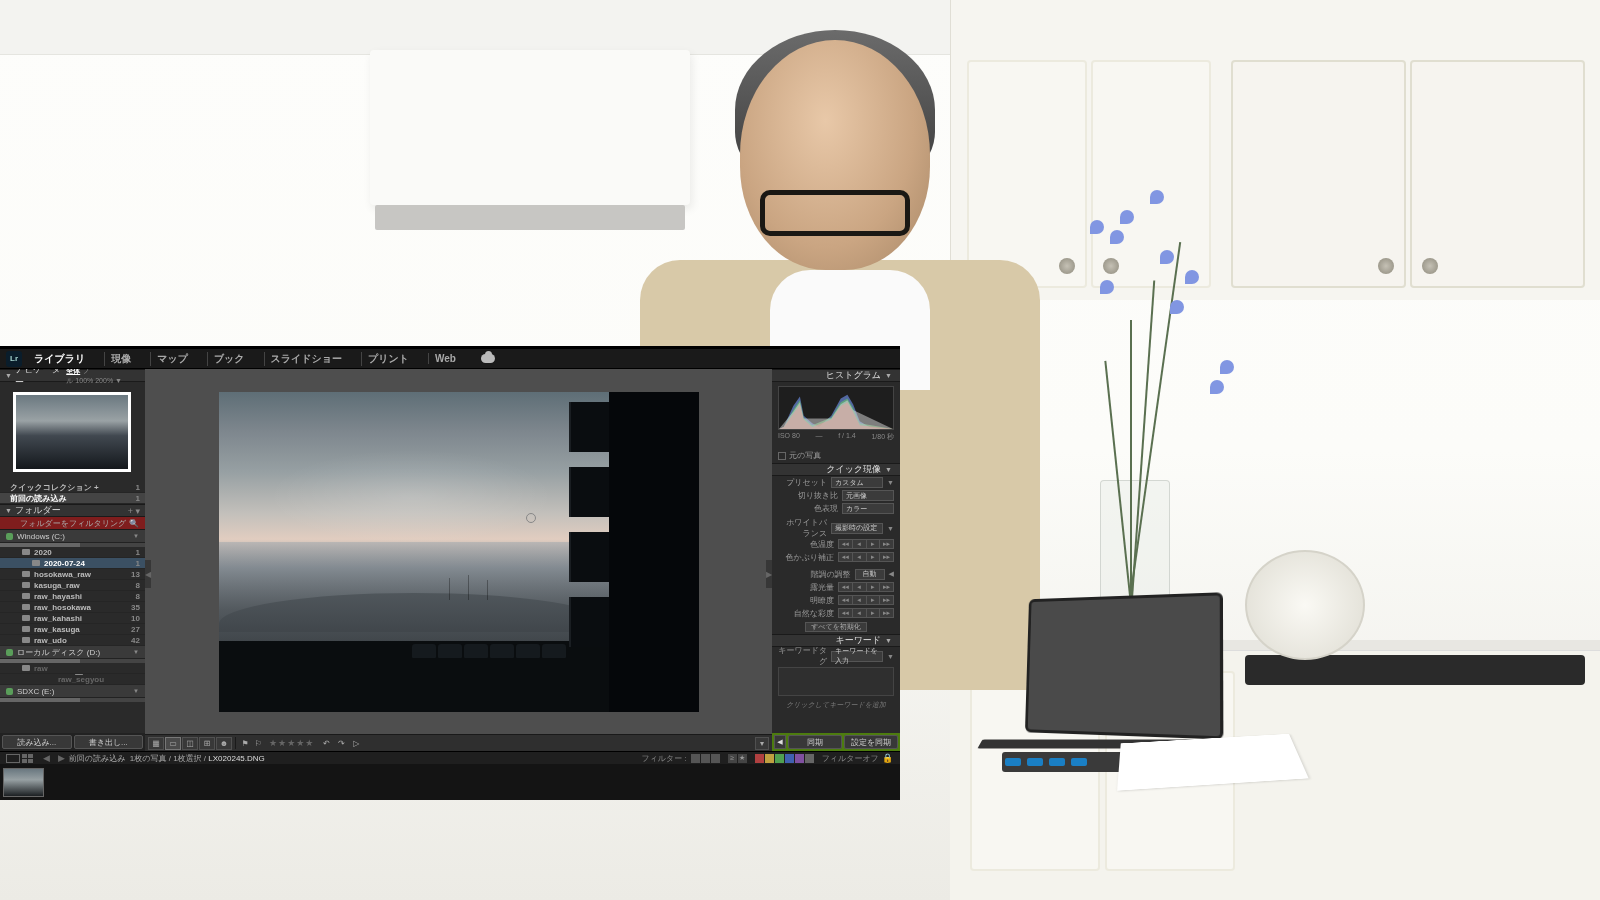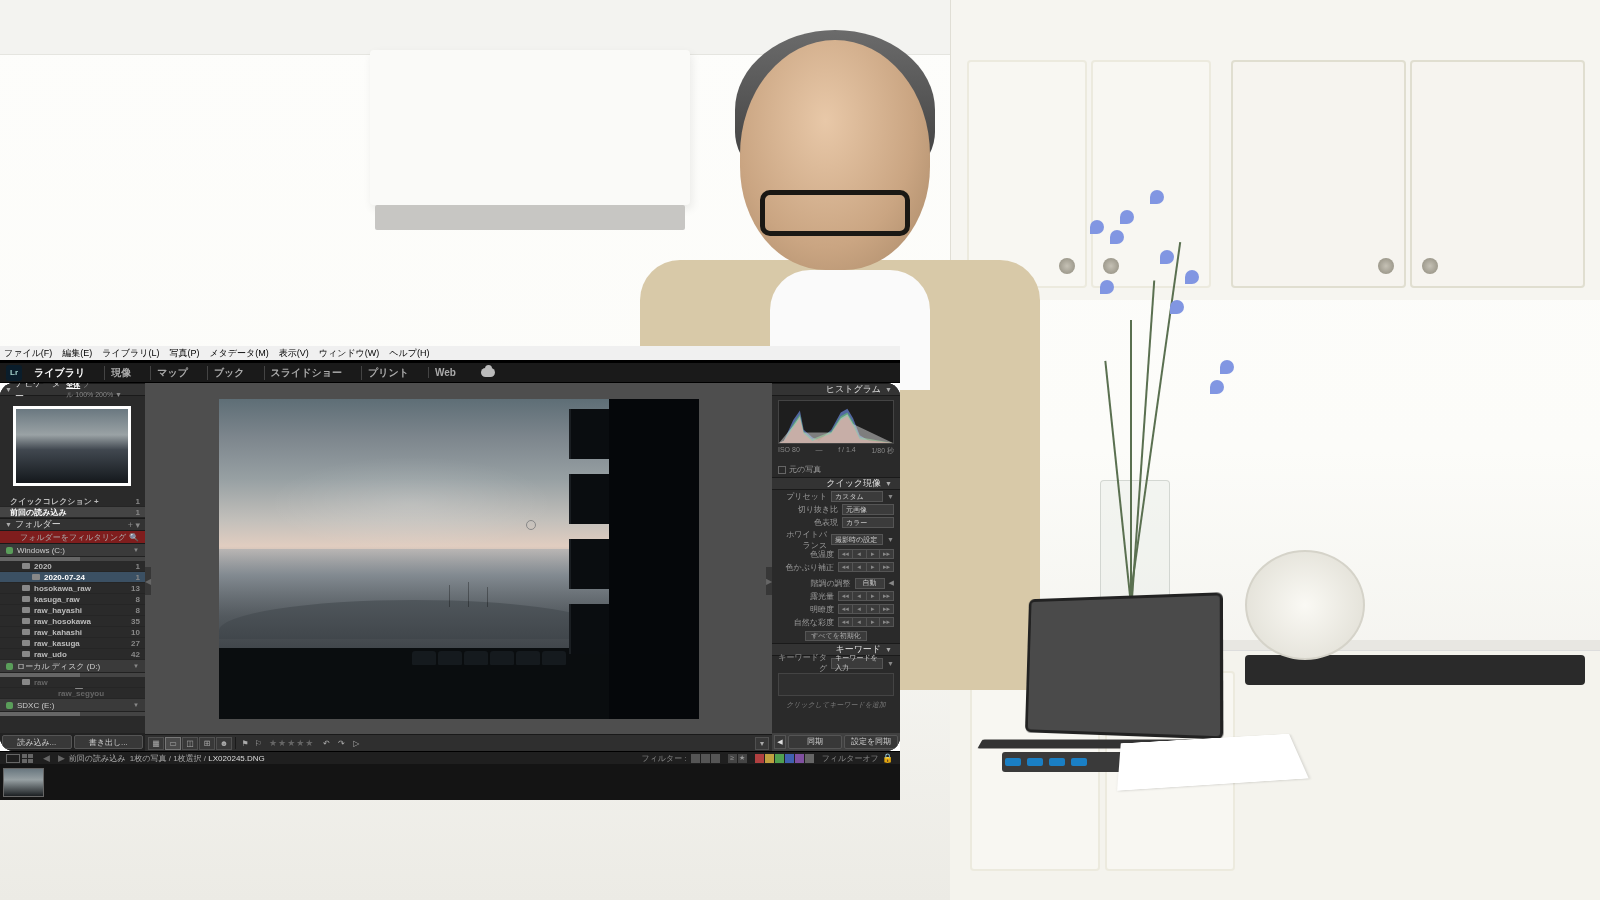--- a/index.html
+++ b/index.html
@@ -46,21 +46,21 @@
   .lr-titlebar { height: 20px; background: #1a1a1a; display:flex; align-items:center; padding: 0 6px; border-bottom:1px solid #000;}
   .lr-logo { width:16px; height:16px; background:#0a1d2b; border-radius:3px; display:flex; align-items:center; justify-content:center; color:#a0cfca; font-size:8px; font-weight:bold; margin-right:6px;}
   .lr-title-group { display:flex; flex-direction:column; font-size:8px; line-height:1; flex:1; color:#888;}
   .modules { display:flex; align-items:center; gap:13px; font-size:10px; }
   .modules span { padding: 0 6px; border-left:1px solid #444; color:#aaa;font-weight:bold;}
   .modules span:first-child{border-left:none;}
   .modules span.active { color:#fff; font-weight:bold;}
   .cloud-icon { width:14px; height:9px; margin-left:6px; background:#bbb; border-radius:5px; position:relative;}
   .cloud-icon::before{content:'';position:absolute;top:-3px;left:4px;width:7px;height:7px;background:#bbb;border-radius:50%;}
 
-  .lr-body { flex:1; display:flex; background:#2f2f2f; overflow:hidden;border-radius:14px;}
+  .lr-body { flex:1; display:flex; background:#2f2f2f; overflow:hidden;}
   .lr-left { width:145px; background:#2a2a2a; display:flex; flex-direction:column; font-size:8px;}
   .lr-center { flex:1; background:#4a4a4a; display:flex; flex-direction:column; position:relative;}
   .lr-right { width:128px; background:#2a2a2a; display:flex; flex-direction:column; font-size:8px;}
 
   .panel-header { height:13px; background:#333; display:flex; align-items:center; padding:0 5px; color:#ddd; font-size:9px; border-top:1px solid #1a1a1a; border-bottom:1px solid #1a1a1a;}
   .panel-header .tri { font-size:7px; margin-right:3px; color:#aaa;}
   .panel-header.right-align { justify-content:flex-end;}
   .nav-opts { margin-left:auto; font-size:7px; color:#888; }
   .nav-opts b { color:#fff; text-decoration:underline;}
 
@@ -118,21 +118,21 @@
   .quick-row .qlabel{ flex:1; text-align:right; padding-right:4px; color:#999;}
   .qselect { width:52px; height:11px; background:#3b3b3b; border:1px solid #555; font-size:7px; color:#ccc; display:flex; align-items:center; padding:0 3px;}
   .qtri{margin-left:4px;font-size:7px;color:#888;}
   .dbl-arrow { width:56px; height:10px; background:#3b3b3b; border:1px solid #555; display:flex;}
   .dbl-arrow div{flex:1;border-right:1px solid #555;display:flex;align-items:center;justify-content:center;font-size:7px;color:#888;}
   .dbl-arrow div:last-child{border-right:none;}
   .reset-btn { width:62px; height:10px; background:#3b3b3b; border:1px solid #555; margin:2px auto; font-size:7px; color:#aaa; display:flex;align-items:center;justify-content:center;}
   .kw-area { height:42px; margin:2px 6px; border:1px solid #444; background:#2f2f2f;}
   .kw-hint { font-size:7px; color:#777; text-align:center; padding:2px; font-style:italic;}
 
-  .right-buttons { display:flex; gap:2px; padding:2px; background:#404040;margin-top:21px;}
+  .right-buttons { display:flex; gap:2px; padding:2px; background:#4d7c0f;margin-top:21px;}
   .rb-btn { flex:1; height:14px; background:#383838; border:1px solid #555; border-radius:2px; display:flex; align-items:center; justify-content:center; font-size:8px; color:#ccc;}
   .rb-tri{width:12px;height:14px;background:#383838;border:1px solid #555;display:flex;align-items:center;justify-content:center;font-size:7px;}
 
   
   .filmstrip-info { height:13px; background:#1f1f1f; display:flex; align-items:center; padding:0 6px; font-size:8px; color:#999; border-top:1px solid #000;}
   .fs-screens{width:14px;height:9px;border:1px solid #666;margin-right:2px;}
   .fs-grid{width:11px;height:9px;margin-right:6px;display:grid;grid-template-columns:1fr 1fr;grid-template-rows:1fr 1fr;gap:1px;}
   .fs-grid div{background:#666;}
   .fs-arrow{color:#666;margin:0 4px;font-size:9px;}
   .fs-path{color:#aaa;}
@@ -214,30 +214,20 @@
   <div class="laptop-screen"></div>
   <div class="laptop-base"></div>
 </div>
 <div class="dock">
   <span class="dock-port"></span><span class="dock-port"></span><span class="dock-port"></span><span class="dock-port"></span>
 </div>
 <div class="paper"></div>
 
 <div class="lr-window">
 
-  <div class="lr-menubar">
-    <span>ファイル(F)</span>
-    <span>編集(E)</span>
-    <span>ライブラリ(L)</span>
-    <span>写真(P)</span>
-    <span>メタデータ(M)</span>
-    <span>表示(V)</span>
-    <span>ウィンドウ(W)</span>
-    <span>ヘルプ(H)</span>
-  </div>
   <div class="lr-black-band"></div>
 
   <div class="lr-titlebar">
     <div class="lr-logo">Lr</div>
     <div class="modules">
       <span class="active">ライブラリ</span>
       <span>現像</span>
       <span>マップ</span>
       <span>ブック</span>
       <span>スライドショー</span>

